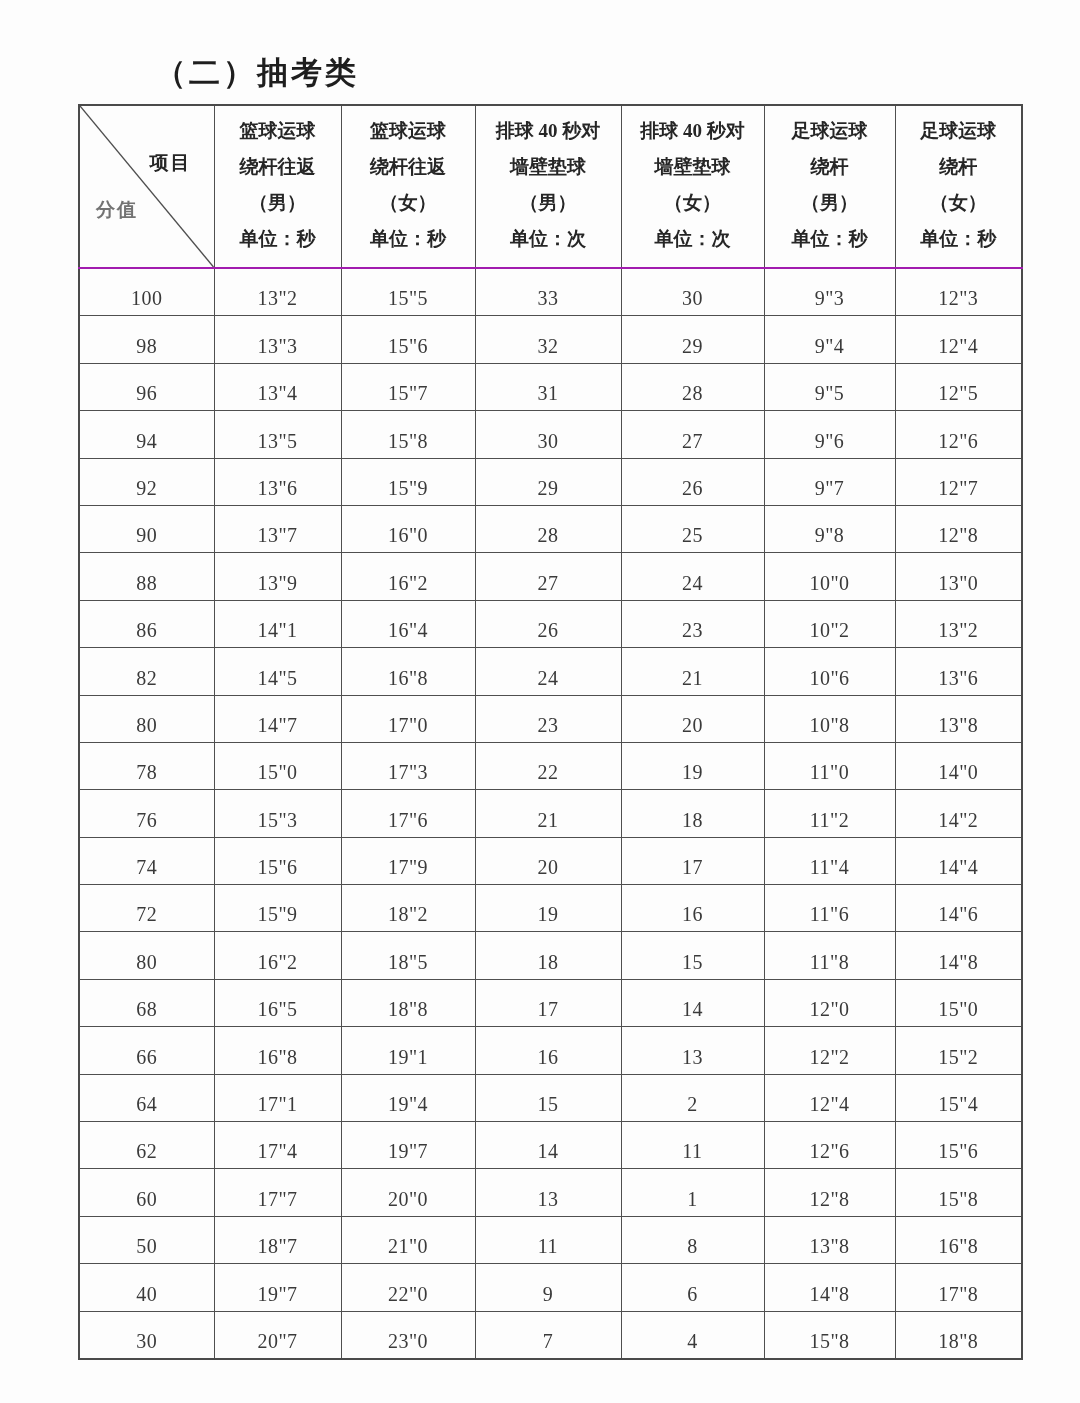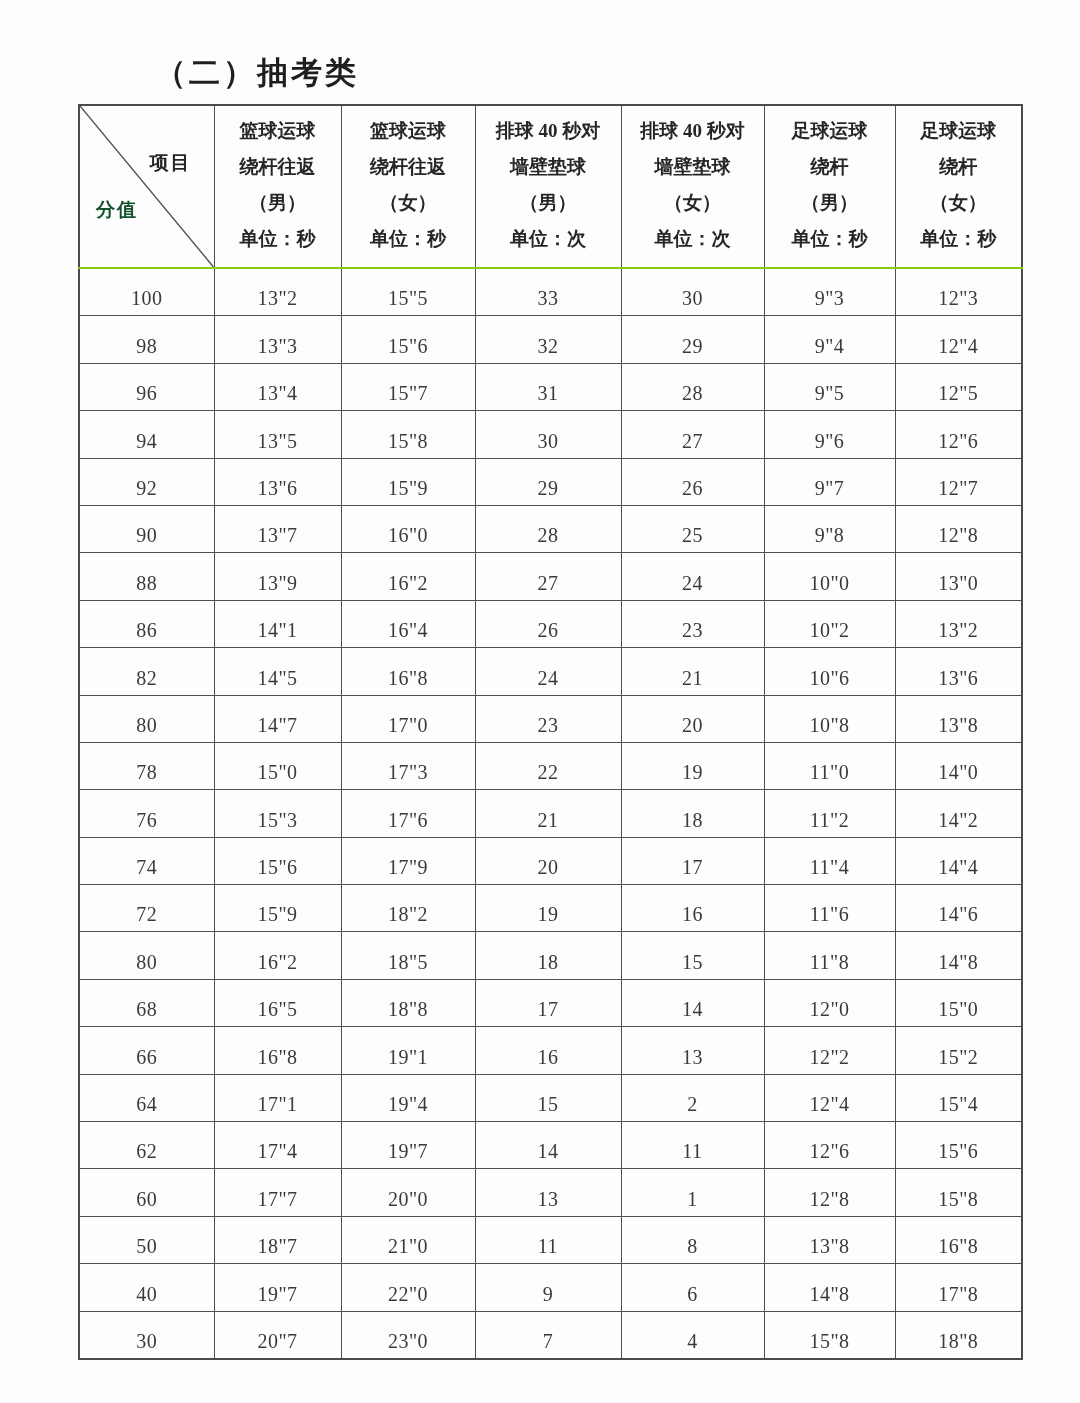--- a/index.html
+++ b/index.html
@@ -42,21 +42,21 @@
     text-align: center;
     overflow: hidden;
   }
   .score-table thead th {
     height: 153px;
     font-size: 19px;
     font-weight: 600;
     color: #262626;
     vertical-align: middle;
     padding: 2px 0 6px 0;
-    border-bottom: 2px solid #84cc16;
+    border-bottom: 2px solid #a21caf;
   }
   .score-table thead th .hline {
     line-height: 36px;
     white-space: nowrap;
   }
   .score-table tbody td {
     height: 40.4px;
     font-size: 20px;
     color: #3a3a3a;
     vertical-align: bottom;
@@ -82,21 +82,21 @@
     font-weight: 600;
     color: #262626;
     letter-spacing: 2px;
   }
   .diag-bottom {
     position: absolute;
     top: 91px;
     left: 16px;
     font-size: 19px;
     font-weight: 600;
-    color: #14532d;
+    color: #737373;
     letter-spacing: 2px;
   }
 </style>
 </head>
 <body>
 
 <div class="page">
 
   <h2 class="title">（二）抽考类</h2>
 

